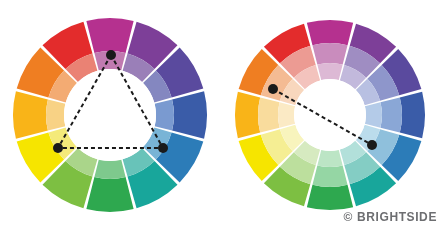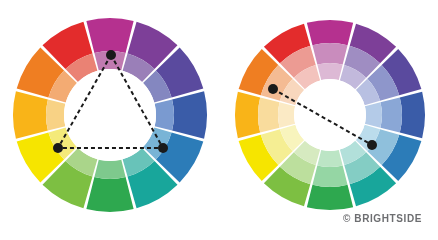--- a/index.html
+++ b/index.html
@@ -16,24 +16,24 @@
   }
   #figure {
     position: absolute;
     left: 0;
     top: 0;
     width: 438px;
     height: 230px;
   }
   .watermark {
     position: absolute;
-    right: 16px;
+    right: 1px;
     bottom: 6px;
     font-family: "Liberation Sans", sans-serif;
-    font-size: 10px;
+    font-size: 12px;
     font-weight: bold;
     letter-spacing: 0.6px;
     color: #6d6e71;
     white-space: nowrap;
     -webkit-font-smoothing: antialiased;
   }
 </style>
 </head>
 <body>
 

